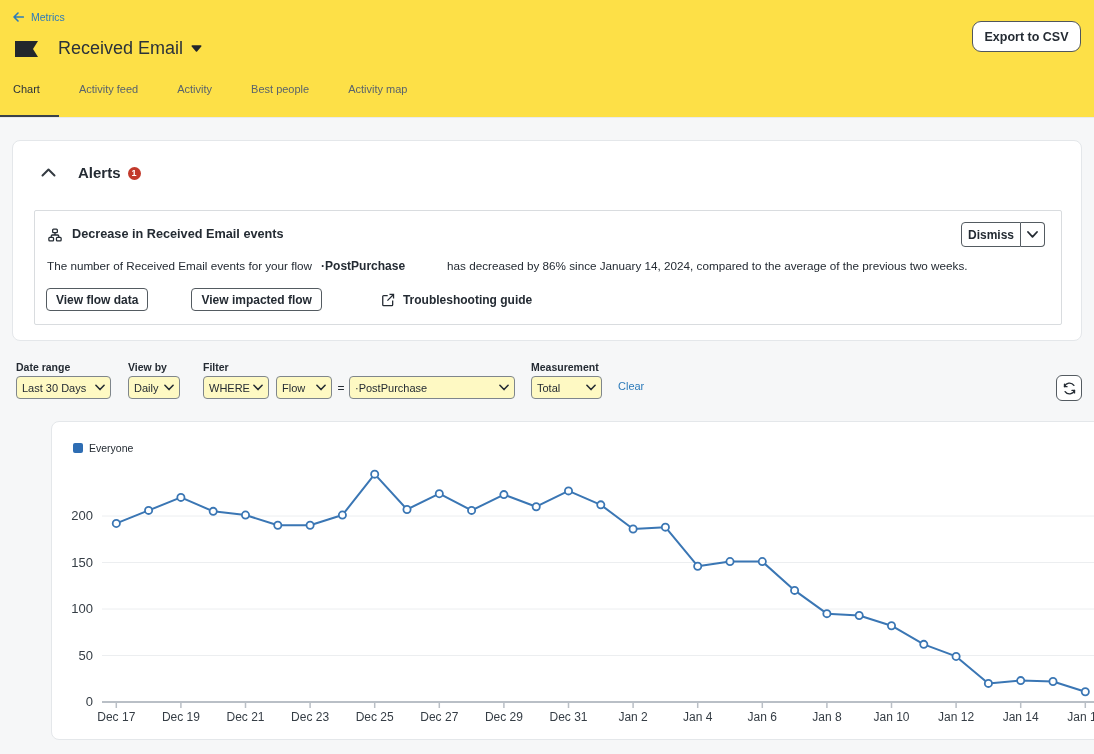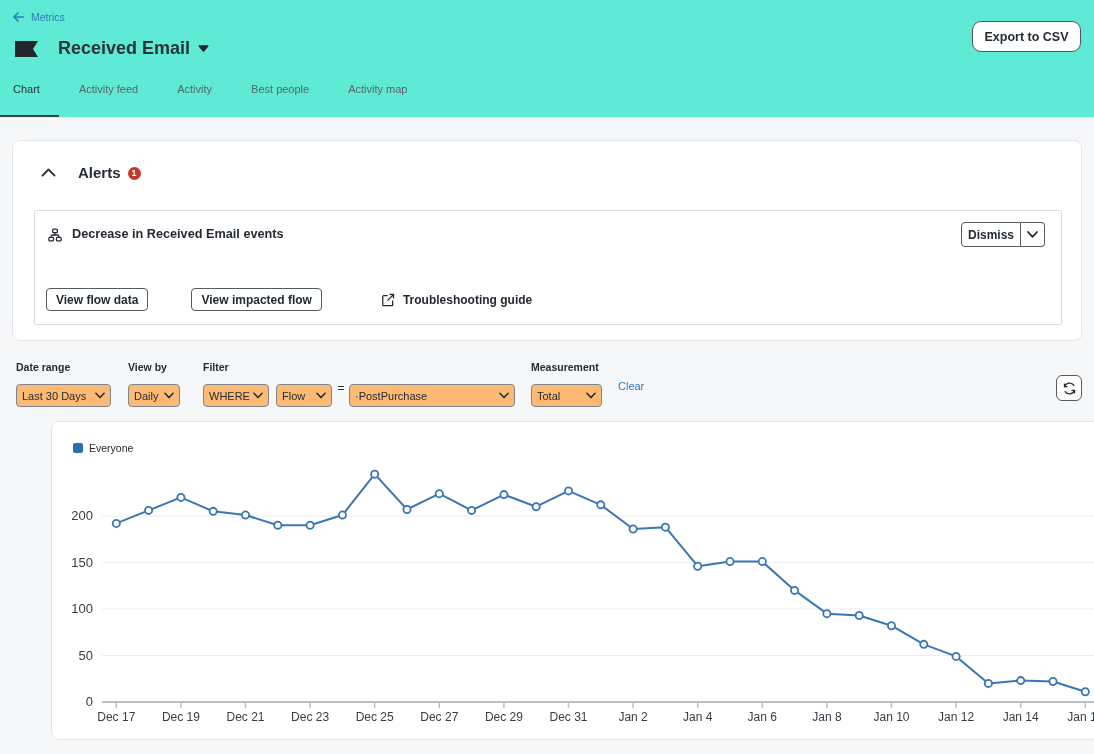--- a/index.html
+++ b/index.html
@@ -1,24 +1,24 @@
 <!DOCTYPE html>
 <html><head>
 <meta charset="utf-8">
 <style>
 * { margin:0; padding:0; box-sizing:border-box; }
 html,body { width:1094px; height:754px; overflow:hidden; background:#fff;
   font-family:"Liberation Sans", sans-serif; color:#242b33; }
-.header { background:#5eead4; position:relative; height:117px; }
+.header { background:#fde047; position:relative; height:117px; }
 .back { position:absolute; left:13px; top:11px; font-size:10.5px; color:#2d7bba;
   display:flex; align-items:center; gap:7px; text-decoration:none; }
 .back svg { display:block; }
 .titlerow { position:absolute; left:15px; top:38px; display:flex; align-items:center; }
 .flag { width:23px; height:16px; display:block; }
-.title { font-size:18px; color:#2b323a; margin-left:20px; position:relative; top:0;font-weight:bold; }
+.title { font-size:18px; color:#2b323a; margin-left:20px; position:relative; top:0; }
 .caret { margin-left:8px; display:block; }
 .export { position:absolute; right:13px; top:21px; width:109px; height:31px;
   background:#fff; border:1px solid #50565c; border-radius:9px; font-size:12.5px;
   font-weight:bold; color:#242b33; display:flex; align-items:center; justify-content:center; }
 .tabs { position:absolute; left:0; top:81px; height:36px; display:flex; }
 .tab { font-size:11px; color:#59636c; padding:0 13px; margin-right:13px; height:36px;
   line-height:17px; position:relative; }
 .tab.active { color:#2b323a; }
 .tab.active::after { content:""; position:absolute; left:0; right:-6px; bottom:0;
   height:2px; background:#3a4149; }
@@ -44,22 +44,22 @@
   white-space:nowrap; }
 .ab-btns { position:absolute; left:11px; top:77px; display:flex; align-items:center;gap:36px; }
 .obtn { border:1px solid #545b61; border-radius:4px; background:#fff; height:23px;
   display:flex; align-items:center; padding:0 9px; font-size:12px; font-weight:bold;
   color:#242b33; margin-right:7px; }
 .tslink { display:flex; align-items:center; margin-left:16px; font-size:12px;
   font-weight:bold; color:#242b33; }
 .tslink svg { margin-right:8px; }
 .flabel { position:absolute; font-size:10.5px; font-weight:bold; color:#242b33; }
 .fsel { position:absolute; height:23px; white-space:nowrap; border:1px solid #7f868c; border-radius:4px;
-  background:#fdba74; display:flex; align-items:center; justify-content:space-between;
-  font-size:11px; color:#242b33; padding:0 5px;margin-top:8px; }
+  background:#fef9c3; display:flex; align-items:center; justify-content:space-between;
+  font-size:11px; color:#242b33; padding:0 5px; }
 .clear { position:absolute; font-size:11px; color:#2d7bba; }
 .refresh { position:absolute; left:1056px; top:257px; width:26px; height:26px;
   border:1px solid #545b61; border-radius:6px; background:#fff; display:flex;
   align-items:center; justify-content:center; }
 .chartcard { left:12px; top:303px; width:1070px; height:319px;margin-left:39px; }
 .legend { position:absolute; left:21px; top:20px; display:flex; align-items:center; }
 .lsq { width:10px; height:10px; background:#2e6db3; border-radius:2px; }
 .ltext { font-size:10.5px; color:#242b33; margin-left:6px; }
 .chev { flex:none; }
 </style>
@@ -109,20 +109,21 @@
         Decrease in Received Email events
       </div>
       <div class="dismiss">
         <div class="dm">Dismiss</div>
         <div class="dc">
             <svg width="11" height="7" viewBox="0 0 11 7">
               <path d="M1 1 L5.5 5.8 L10 1" stroke="#242b33" stroke-width="1.8" fill="none" stroke-linecap="round" stroke-linejoin="round"></path>
             </svg>
           </div>
       </div>
+      <div class="ab-text">The number of Received Email events for your flow<span style="margin-left:9px"></span><b style="font-size:12px">·PostPurchase</b><span style="margin-left:42px"></span>has decreased by 86% since January 14, 2024, compared to the average of the previous two weeks.</div>
       <div class="ab-btns">
         <div class="obtn">View flow data</div>
         <div class="obtn">View impacted flow</div>
         <div class="tslink">
           <svg width="14" height="14" viewBox="0 0 24 24" fill="none" stroke="#242b33" stroke-width="2.2">
               <path d="M20 13 v7 a1.5 1.5 0 0 1 -1.5 1.5 h-14 a1.5 1.5 0 0 1 -1.5 -1.5 v-14 a1.5 1.5 0 0 1 1.5 -1.5 h7"></path>
               <path d="M14.5 2.5 h7 v7 M21 3 L11 13"></path>
             </svg>
           Troubleshooting guide
         </div>

